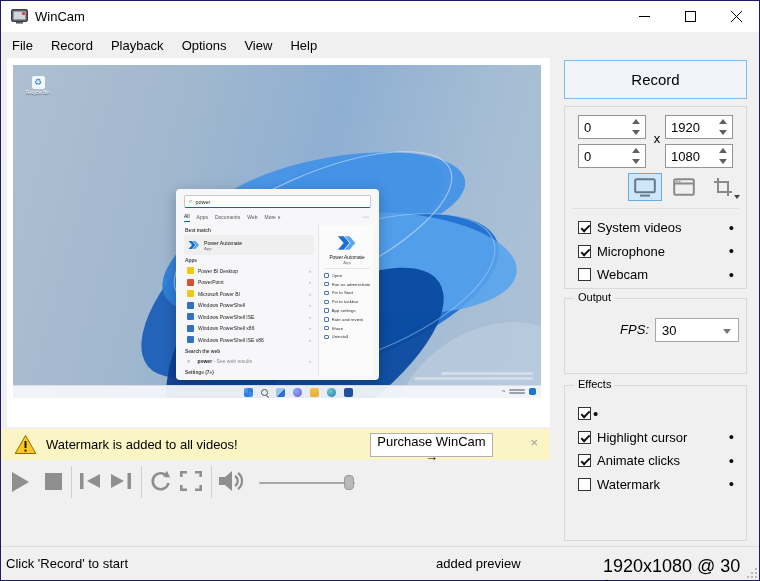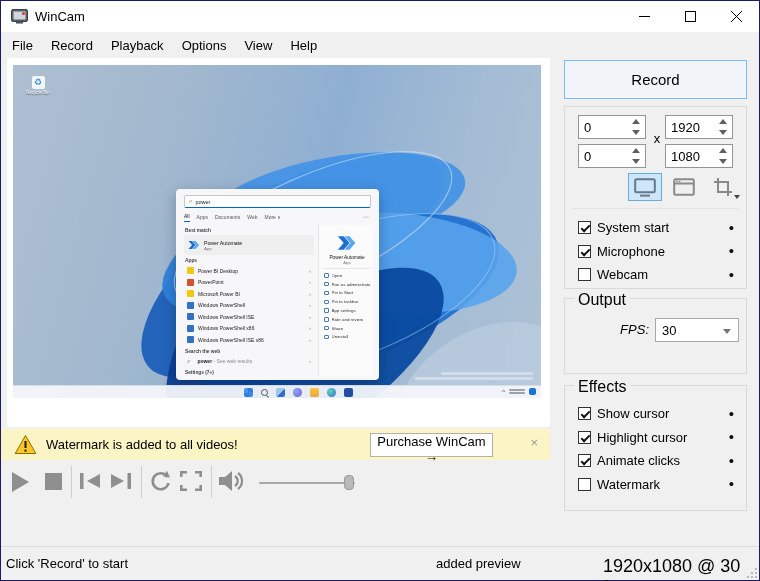--- a/index.html
+++ b/index.html
@@ -90,24 +90,24 @@
   .ctl { position:absolute; background:none; border:none; cursor:pointer; padding:0; }
   .ctl svg { display:block; }
   .ctl-sep { position:absolute; top:6px; width:1px; height:32px; background:#cfcfcf; }
   .vol-slider { position:absolute; left:258px; top:19px; width:96px; height:8px; cursor:pointer; }
   .vol-track { position:absolute; left:0; top:3px; width:100%; height:2px; background:#a8a8a8; border-radius:1px; }
   .vol-thumb { position:absolute; top:-4px; width:10px; height:15px; background:#b9b9b9; border:1px solid #9a9a9a; border-radius:4px; }
 
   
   .record-btn { position:absolute; left:563px; top:59px; width:183px; height:39px; background:#f1f5fa; border:1px solid #7cbcf0; font-size:15px; font-family:"Liberation Sans",sans-serif; cursor:pointer; }
   .group { position:absolute; border:1px solid #d9d9d9; background:#f0f0f0; }
-  .group-title { position:absolute; top:-8px; left:9px; background:#f0f0f0; padding:0 4px; font-size:16px; }
+  .group-title { position:absolute; top:-8px; left:9px; background:#f0f0f0; padding:0 4px; font-size:11px; }
   .g-capture { left:563px; top:105px; width:183px; height:183px; }
   .g-output { left:563px; top:297px; width:183px; height:76px; }
-  .g-effects { left:563px; top:384px; width:183px; height:126px; }
+  .g-effects { left:563px; top:384px; width:183px; height:156px; }
 
   .spin { position:absolute; width:68px; height:24px; background:#fff; border:1px solid #949494; }
   .spin-val { position:absolute; left:5px; top:4px; font-size:13px; }
   .spin-arrows { position:absolute; right:0; top:0; width:18px; height:100%; display:flex; flex-direction:column; }
   .spin-up,.spin-dn { flex:1; display:flex; align-items:center; justify-content:center; cursor:pointer; }
   .tri-up { width:0; height:0; border-left:4px solid transparent; border-right:4px solid transparent; border-bottom:5px solid #606060; }
   .tri-dn { width:0; height:0; border-left:4px solid transparent; border-right:4px solid transparent; border-top:5px solid #606060; }
   .dim-x { position:absolute; left:87px; top:24px; width:10px; text-align:center; font-size:13px; }
 
   .mode-row { position:absolute; left:63px; top:66px; display:flex; gap:5px; align-items:center; }
@@ -498,21 +498,21 @@
         </svg>
         <span class="mode-caret"></span>
       </button>
     </div>
     <div class="g-sep"></div>
 
     <div class="check-list cl-capture">
 
         <div class="check-row">
           <span class="checkbox on"></span>
-          <span class="check-label">System start</span>
+          <span class="check-label">System videos</span>
           <button class="dot-btn">•</button>
         </div>
 
         <div class="check-row">
           <span class="checkbox on"></span>
           <span class="check-label">Microphone</span>
           <button class="dot-btn">•</button>
         </div>
 
         <div class="check-row">
@@ -533,21 +533,20 @@
       </div>
     </div>
   </div>
 
   <div class="group g-effects">
     <span class="group-title">Effects</span>
     <div class="check-list cl-effects">
 
         <div class="check-row">
           <span class="checkbox on"></span>
-          <span class="check-label">Show cursor</span>
           <button class="dot-btn">•</button>
         </div>
 
         <div class="check-row">
           <span class="checkbox on"></span>
           <span class="check-label">Highlight cursor</span>
           <button class="dot-btn">•</button>
         </div>
 
         <div class="check-row">

